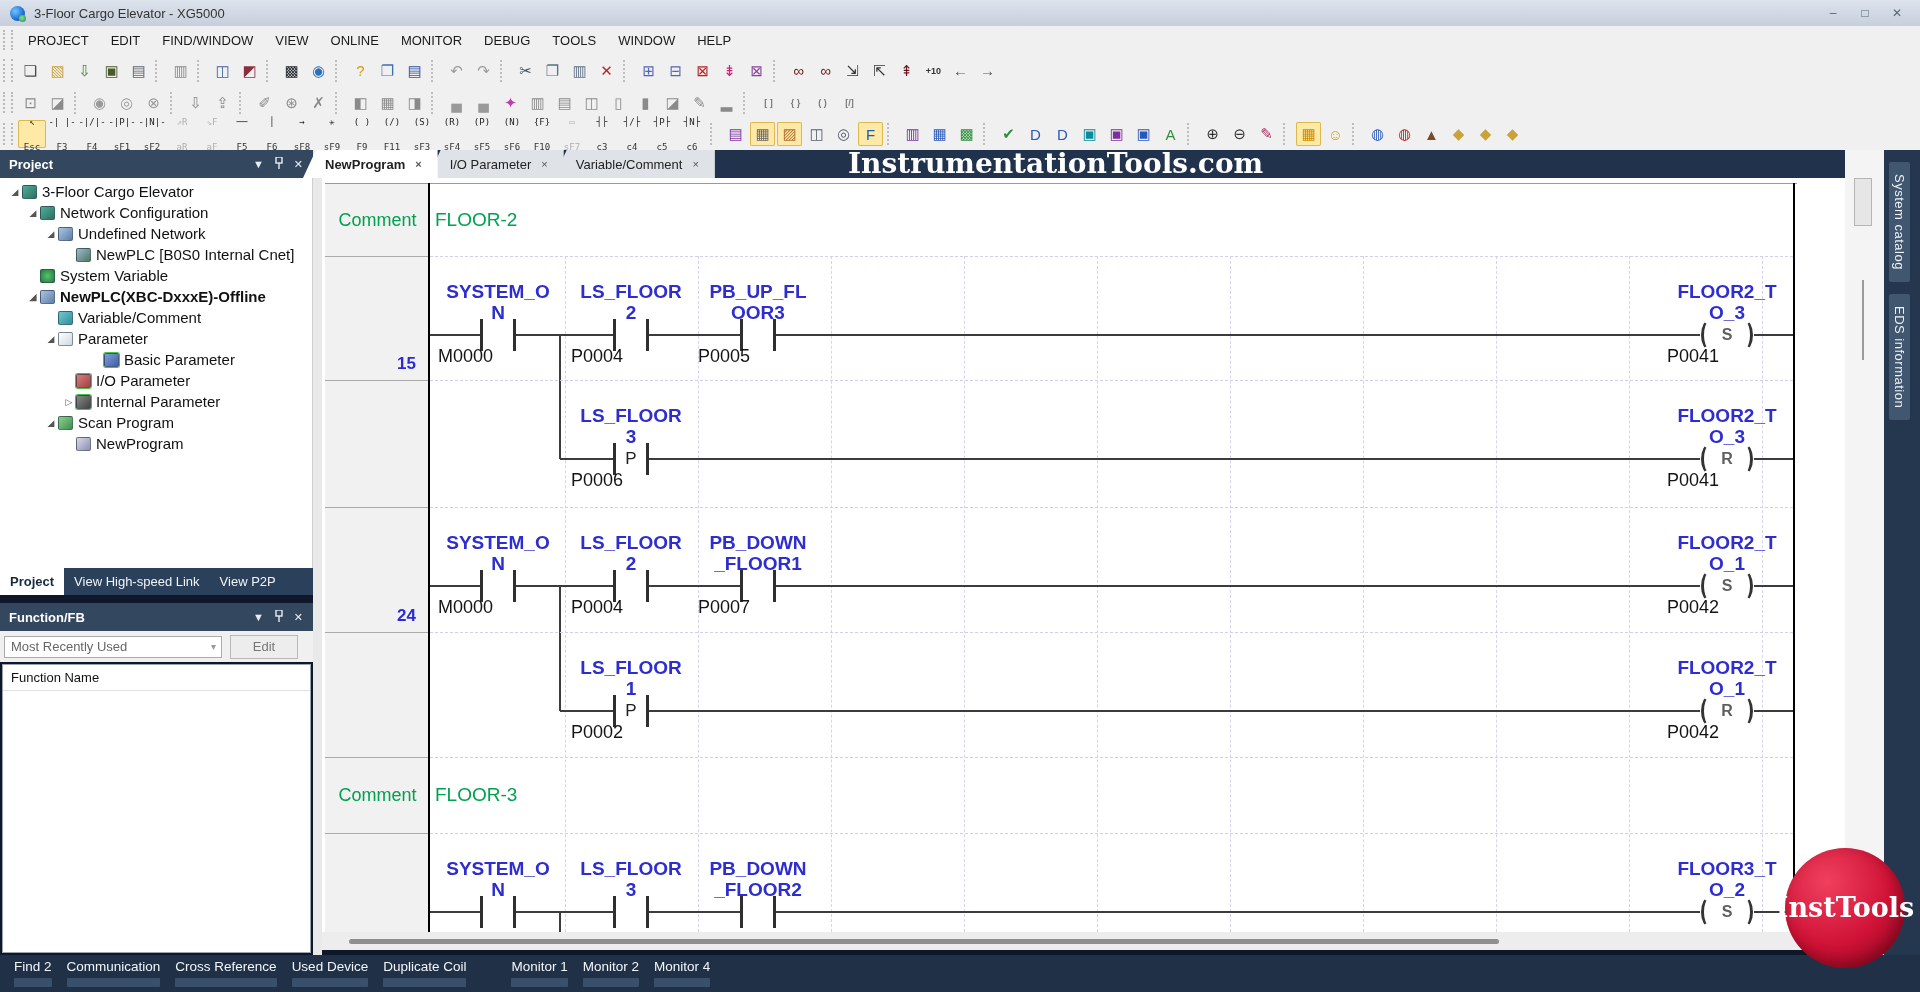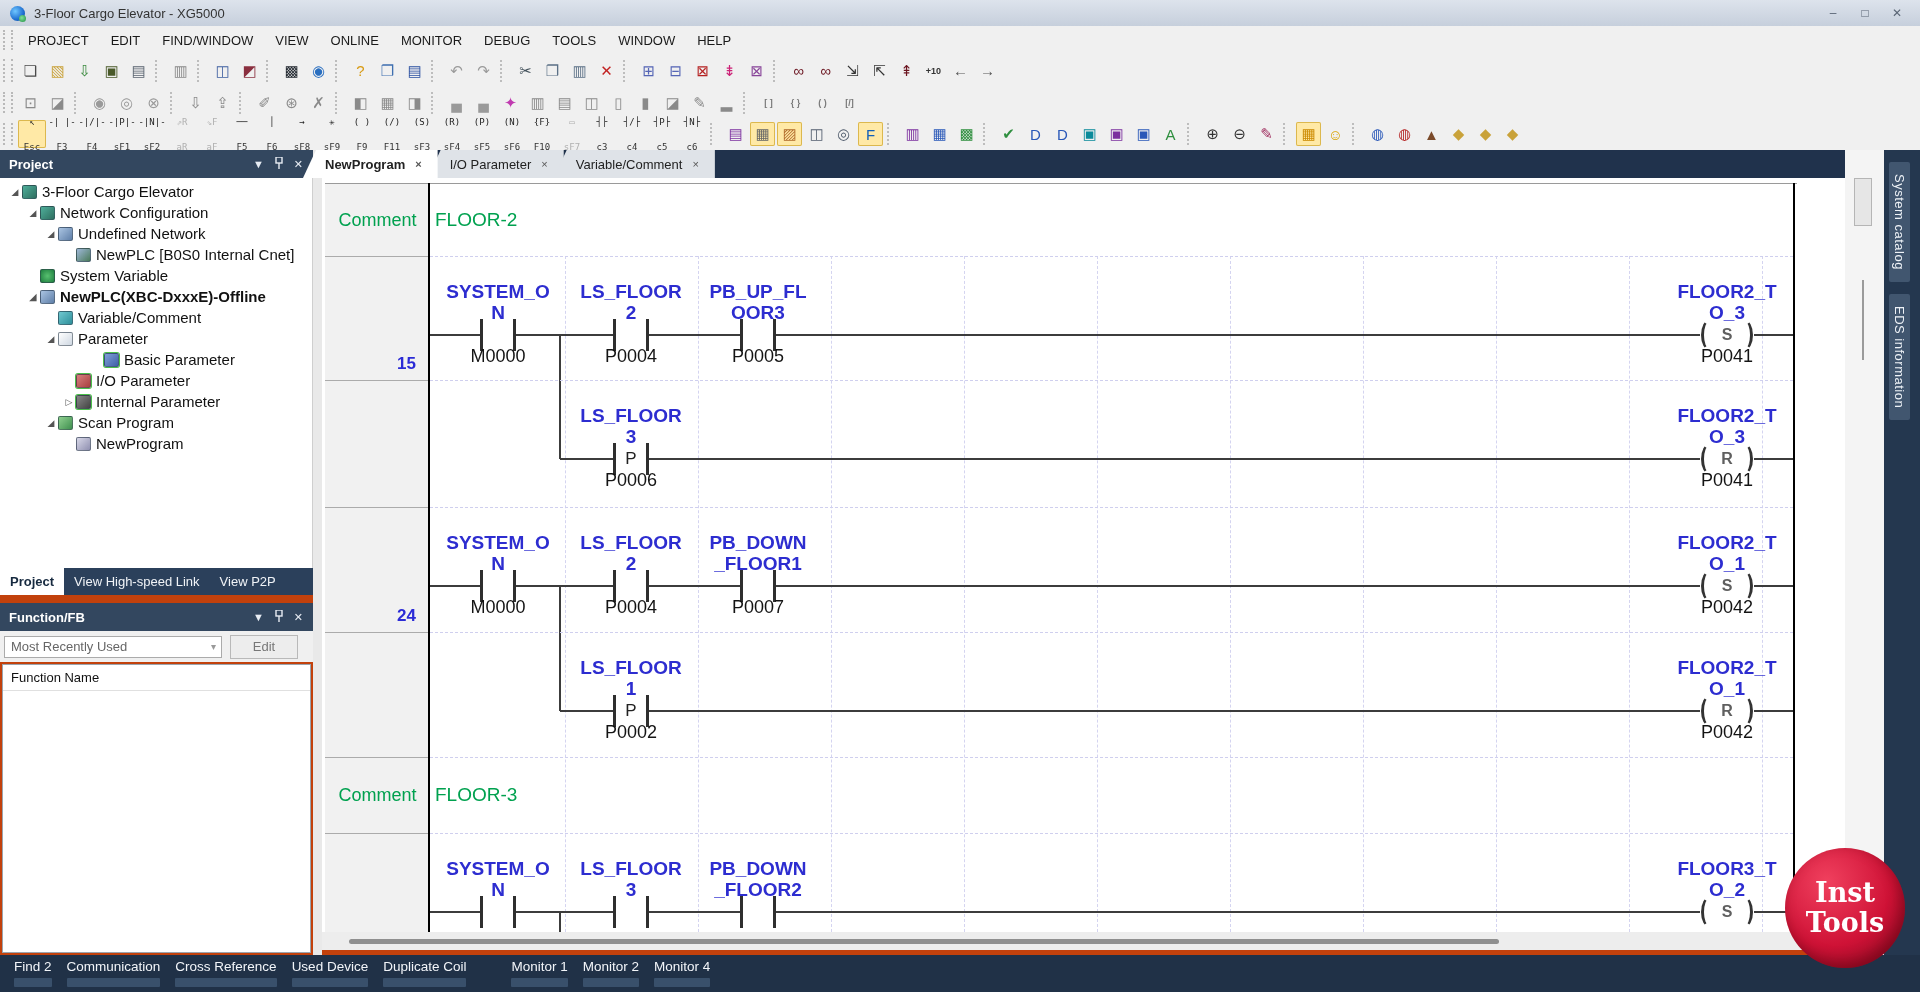--- a/index.html
+++ b/index.html
@@ -1,16 +1,16 @@
 <!DOCTYPE html>
 <html><head>
 <meta charset="utf-8">
 <style>
   html,body{margin:0;padding:0;background:#888;font-family:"Liberation Sans",sans-serif;}
-  #screen{position:relative;width:1920px;height:992px;background:#c2410c;overflow:hidden;}
+  #screen{position:relative;width:1920px;height:992px;background:#0f172a;overflow:hidden;}
   
   #titlebar{position:absolute;left:0;top:0;width:1920px;height:26px;
     background:linear-gradient(#dde3ec,#c6cfdc);display:flex;align-items:center;color:#333;font-size:13px;}
   #appicon{width:15px;height:15px;border-radius:50%;margin:0 9px 0 10px;flex:none;
     background:radial-gradient(circle at 35% 35%,#6fc6ff,#1f6fd0 60%,#144a90);position:relative;}
   #appicon::after{content:"";position:absolute;right:-1px;bottom:-1px;width:7px;height:7px;border-radius:50%;
     background:radial-gradient(circle at 40% 40%,#7fe09a,#1f8f3f);}
   .wbtns{margin-left:auto;display:flex;gap:14px;padding-right:14px;color:#5a6575;font-size:12px;}
   .wbtn{width:18px;text-align:center;cursor:default;}
   
@@ -62,21 +62,21 @@
   #fselect .arr{margin-left:auto;padding-right:5px;color:#999;font-size:10px;}
   #feditbtn{width:66px;height:22px;margin-left:8px;background:#ededed;border:1px solid #b9b9b9;color:#777;
     font-size:13px;display:flex;align-items:center;justify-content:center;cursor:default;}
   #flist{position:absolute;left:2px;top:664px;width:309px;height:289px;background:#fff;border:1px solid #9aa4ae;box-sizing:border-box;}
   #flist .hdr{height:25px;display:flex;align-items:center;padding-left:8px;font-size:13px;color:#111;border-bottom:1px solid #e0e0e0;}
   #vsplit{position:absolute;left:313px;top:150px;width:9px;height:805px;background:#e9e9e9;}
   
   #editor{position:absolute;left:322px;top:178px;width:1523px;height:754px;background:#ffffff;overflow:hidden;}
   .abs{position:absolute;}
   .lbl{color:#2d2dd0;font-weight:600;font-size:19px;text-align:center;line-height:22px;}
-  .addr{color:#141414;font-size:18px;text-align:center;}
+  .addr{color:#141414;font-size:18px;}
   .grn{color:#00a14f;}
   #hscroll{position:absolute;left:322px;top:932px;width:1523px;height:18px;background:#ededed;}
   #hthumb{position:absolute;left:27px;top:7px;width:1150px;height:5px;background:#8f8f8f;border-radius:3px;}
   #vstrip{position:absolute;left:1845px;top:150px;width:39px;height:805px;background:#f4f4f4;}
   #vthumb{position:absolute;left:9px;top:28px;width:18px;height:48px;background:#e6e6e6;border:1px solid #b5b5b5;box-sizing:border-box;}
   #vline{position:absolute;left:17px;top:130px;width:2px;height:80px;background:#9a9a9a;}
   
   #sidebar{position:absolute;left:1884px;top:150px;width:36px;height:805px;background:#24374f;}
   .vtab{writing-mode:vertical-rl;color:#eef2f7;font-size:13px;background:#41566f;margin:12px 5px 0 5px;
     padding:12px 3px;border-radius:2px;letter-spacing:.5px;cursor:default;}
@@ -84,21 +84,21 @@
   #statusbar{position:absolute;left:0;top:955px;width:1920px;height:37px;background:#203147;display:flex;
     align-items:flex-start;padding:3px 0 0 14px;box-sizing:border-box;z-index:5;}
   .sitem{margin-right:15px;display:flex;flex-direction:column;}
   .sitem .sl{color:#f2f5f9;font-size:13.5px;line-height:17px;white-space:nowrap;}
   .sitem .strip{height:9px;background:#39506b;margin-top:3px;border-radius:1px;}
   .sitem.gap{margin-left:30px;}
   #bluebar{position:absolute;left:0;bottom:0;width:1920px;height:6px;background:#1e9ae6;}
   
   #logo{position:absolute;left:1785px;top:848px;width:120px;height:120px;border-radius:50%;z-index:60;
     background:radial-gradient(circle at 35% 28%,#f0405e,#cf1236 55%,#8e0a24 95%);
-    display:flex;flex-direction:column;align-items:center;justify-content:center;
+    display:flex;align-items:center;justify-content:center;
     font-family:"DejaVu Serif",serif;color:#fff;font-weight:bold;box-shadow:inset -4px -6px 14px rgba(80,0,10,.45);}
   #logo div{font-size:27px;line-height:30px;}
 </style>
 </head>
 <body>
 
 <div id="screen">
 
   <div id="titlebar">
     <div id="appicon"></div>
@@ -352,20 +352,21 @@
       </div>
       <div class="dtab">
         <span>I/O Parameter</span>
         <span class="x">×</span>
       </div>
       <div class="dtab">
         <span>Variable/Comment</span>
         <span class="x">×</span>
       </div>
     </div>
+  <div id="watermark">InstrumentationTools.com</div>
 
   <div id="tree">
       <div class="trow" style="padding-left: 8px;">
         <span class="exp">◢</span>
         <span class="ic" style="background: linear-gradient(135deg, rgb(79, 174, 154), rgb(46, 111, 96));"></span>
         <span>3-Floor Cargo Elevator</span>
       </div>
       <div class="trow" style="padding-left: 26px;">
         <span class="exp">◢</span>
         <span class="ic" style="background: linear-gradient(135deg, rgb(79, 174, 154), rgb(46, 111, 96));"></span>

